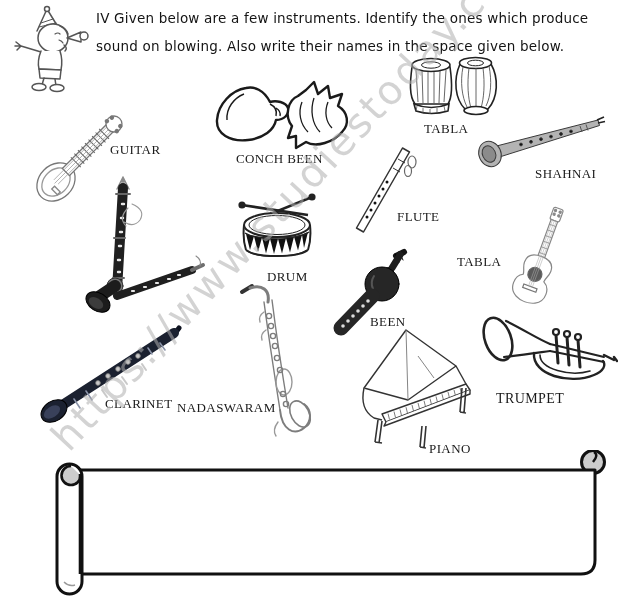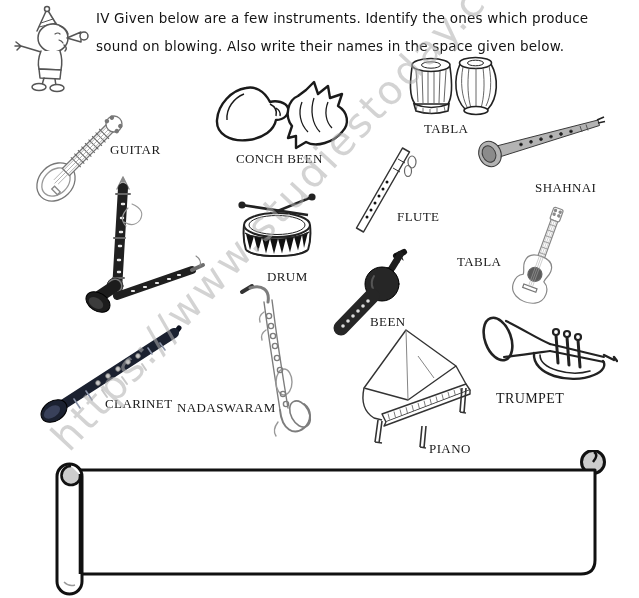--- a/index.html
+++ b/index.html
@@ -112,21 +112,21 @@
           <circle cx="55" cy="29.8" r="1.4" fill="#111"></circle>
         <circle cx="65" cy="27.2" r="1.4" fill="#111"></circle>
           <circle cx="75" cy="24.6" r="1.4" fill="#111"></circle>
         <circle cx="85" cy="22" r="1.4" fill="#111"></circle>
           <circle cx="95" cy="19.4" r="1.4" fill="#111"></circle>
         <path d="M104,14 l2,6 M110,12.5 l2,6" stroke="#555"></path>
         <path d="M121,8 l7,-3 M122,11 l7,-1.5" stroke="#222" stroke-width="1.6"></path>
       </g>
     </svg>
   </div>
-  <span class="lbl" style="left:535px;top:180px">SHAHNAI</span>
+  <span class="lbl" style="left:535px;top:166px">SHAHNAI</span>
 
   <div class="inst" style="left:84px;top:174px">
     <svg width="122" height="142" viewBox="0 0 122 142">
       <g fill="none" stroke-linecap="round">
         <path d="M39,3 l-6,12 M39,3 l-2,12 M39,3 l2,12 M39,3 l6,12" stroke="#8a8a8a" stroke-width="1.4"></path>
         <path d="M39,14 L33,116" stroke="#202020" stroke-width="10"></path>
         <path d="M38,30 h2 M37,44 h2 M36,58 h2 M35,72 h2 M34,86 h2 M34,98 h2" stroke="#e8e8e8" stroke-width="2.4"></path>
         <path d="M32,20 h14 M30,64 h11 M29,104 h11" stroke="#666" stroke-width="2"></path>
         <path d="M48,30 q14,6 8,16 q-6,8 -16,2 M44,34 q-10,10 -2,18" stroke="#9a9a9a" stroke-width="1.1"></path>
         <circle cx="31" cy="112" r="8" fill="#777" stroke="#333"></circle>

